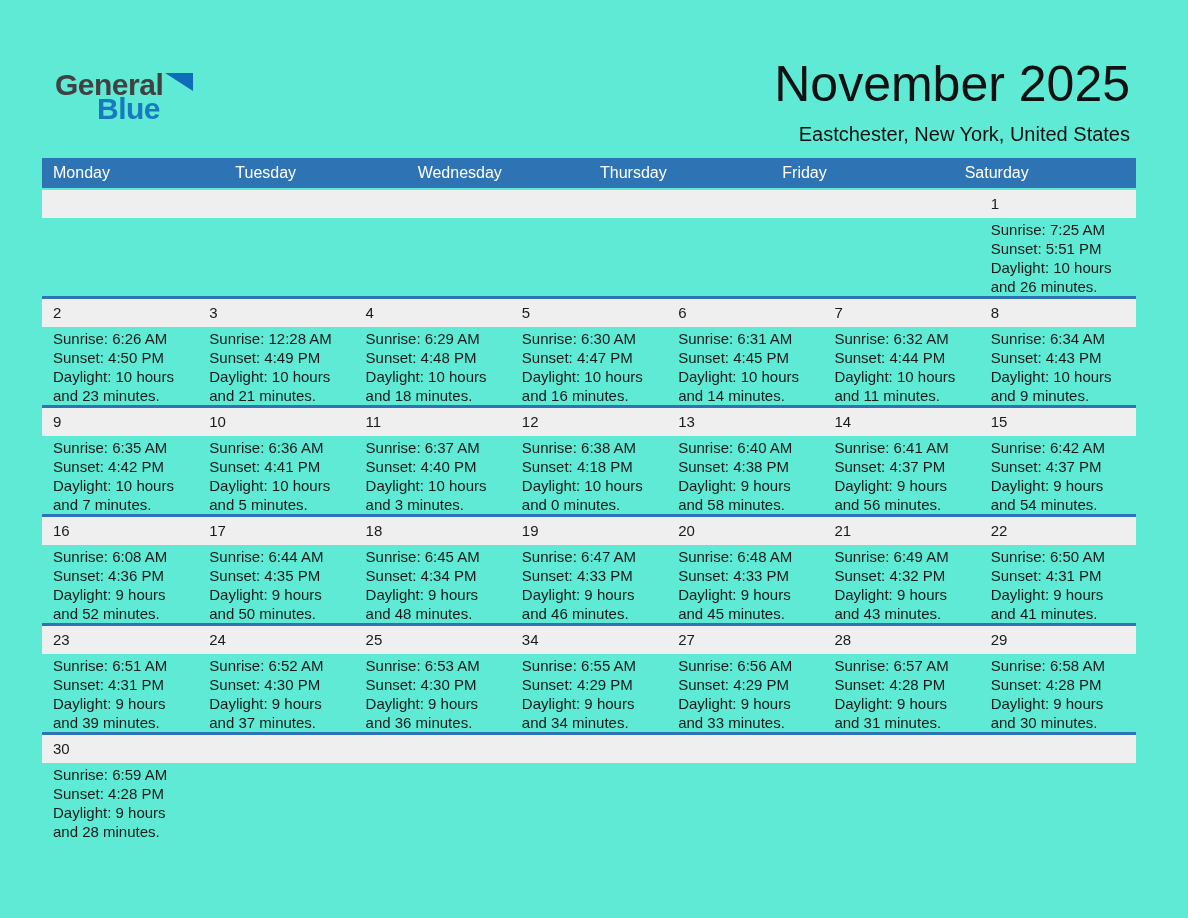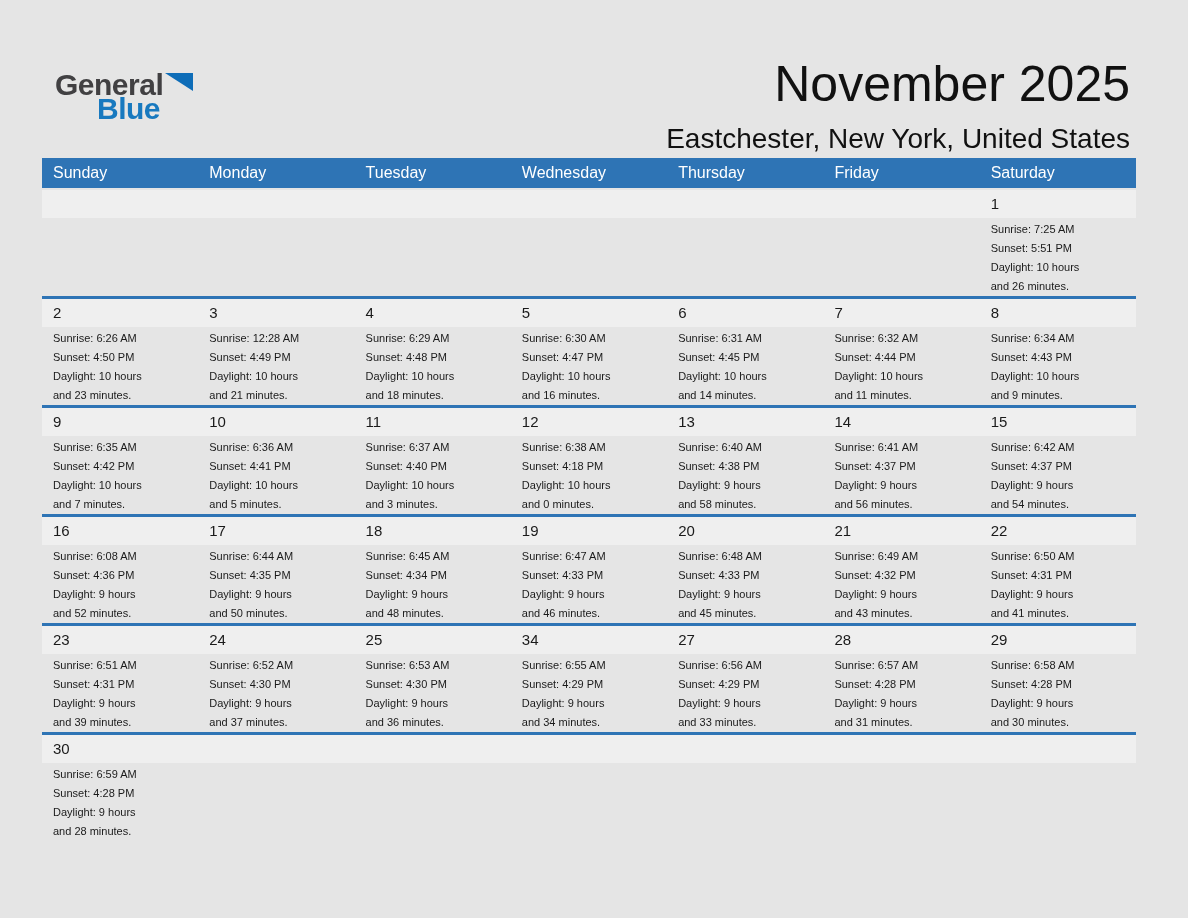--- a/index.html
+++ b/index.html
@@ -1,42 +1,42 @@
 <!DOCTYPE html>
 <html style="--header-blue: #2E74B5; --line-blue: #2E74B5; --band-gray: #EFEFEF; --logo-general: #414042; --logo-blue: #1879BF;"><head>
 <meta charset="utf-8">
 <style>
   html,body{margin:0;padding:0;background:#ffffff;}
   .page{
     position:relative;
     width:1188px;height:918px;
-    background:#e5e5e5;
+    background:#5eead4;
     font-family:"Liberation Sans",sans-serif;
     overflow:hidden;
   }
   
   .logo{position:absolute;left:55px;top:70px;}
   .logo-line1{display:flex;align-items:flex-start;}
   .logo-general{font-size:30px;font-weight:600;color:var(--logo-general,#414042);line-height:1;letter-spacing:-0.5px;}
   .logo-triangle{margin-left:2px;margin-top:2px;display:block;}
   .logo-blue{font-size:30px;font-weight:600;color:var(--logo-blue,#1879BF);line-height:1;margin-left:42px;margin-top:-6px;letter-spacing:-0.5px;}
   
   .title-block{position:absolute;top:56px;right:58px;text-align:right;color:#111111;}
   .page-title{font-size:50px;font-weight:400;line-height:1.15;}
-  .page-subtitle{font-size:28px;font-weight:400;margin-top:9px;}
+  .page-subtitle{font-size:20px;font-weight:400;margin-top:9px;}
   
   .calendar{position:absolute;left:42px;top:158px;width:1094px;}
   .weekday-row{display:flex;background:var(--header-blue,#2E74B5);height:30px;}
   .weekday{flex:1;color:#ffffff;font-size:16px;line-height:30px;padding-left:11px;overflow:hidden;white-space:nowrap;}
   .weeks{display:block;margin-top:2px;}
   .week-row{display:flex;border-bottom:3px solid var(--line-blue,#2E74B5);}
   .week-row.last{border-bottom:none;}
   .day-cell{flex:1;display:flex;flex-direction:column;min-width:0;}
   .day-number{height:28px;line-height:28px;background:var(--band-gray,#EFEFEF);font-size:15px;color:#1a1a1a;padding-left:11px;}
-  .cell-body{height:76px;padding:2px 4px 0 11px;font-size:11px;line-height:19px;color:#1a1a1a;white-space:nowrap;overflow:hidden;}
+  .cell-body{height:76px;padding:2px 4px 0 11px;font-size:15px;line-height:19px;color:#1a1a1a;white-space:nowrap;overflow:hidden;}
 </style>
 </head>
 <body>
 
 <div class="page">
 
   <div class="logo">
     <div class="logo-line1">
       <span class="logo-general">General</span>
       <svg class="logo-triangle" width="28" height="19" viewBox="0 0 28 19">
@@ -46,21 +46,20 @@
     <div class="logo-blue">Blue</div>
   </div>
 
   <div class="title-block">
     <div class="page-title">November 2025</div>
     <div class="page-subtitle">Eastchester, New York, United States</div>
   </div>
 
   <div class="calendar">
     <div class="weekday-row" id="weekday-row">
-        <div class="weekday">Sunday</div>
         <div class="weekday">Monday</div>
         <div class="weekday">Tuesday</div>
         <div class="weekday">Wednesday</div>
         <div class="weekday">Thursday</div>
         <div class="weekday">Friday</div>
         <div class="weekday">Saturday</div>
       </div>
     <div class="weeks" id="weeks">
         <div class="week-row">
           <div class="day-cell">

